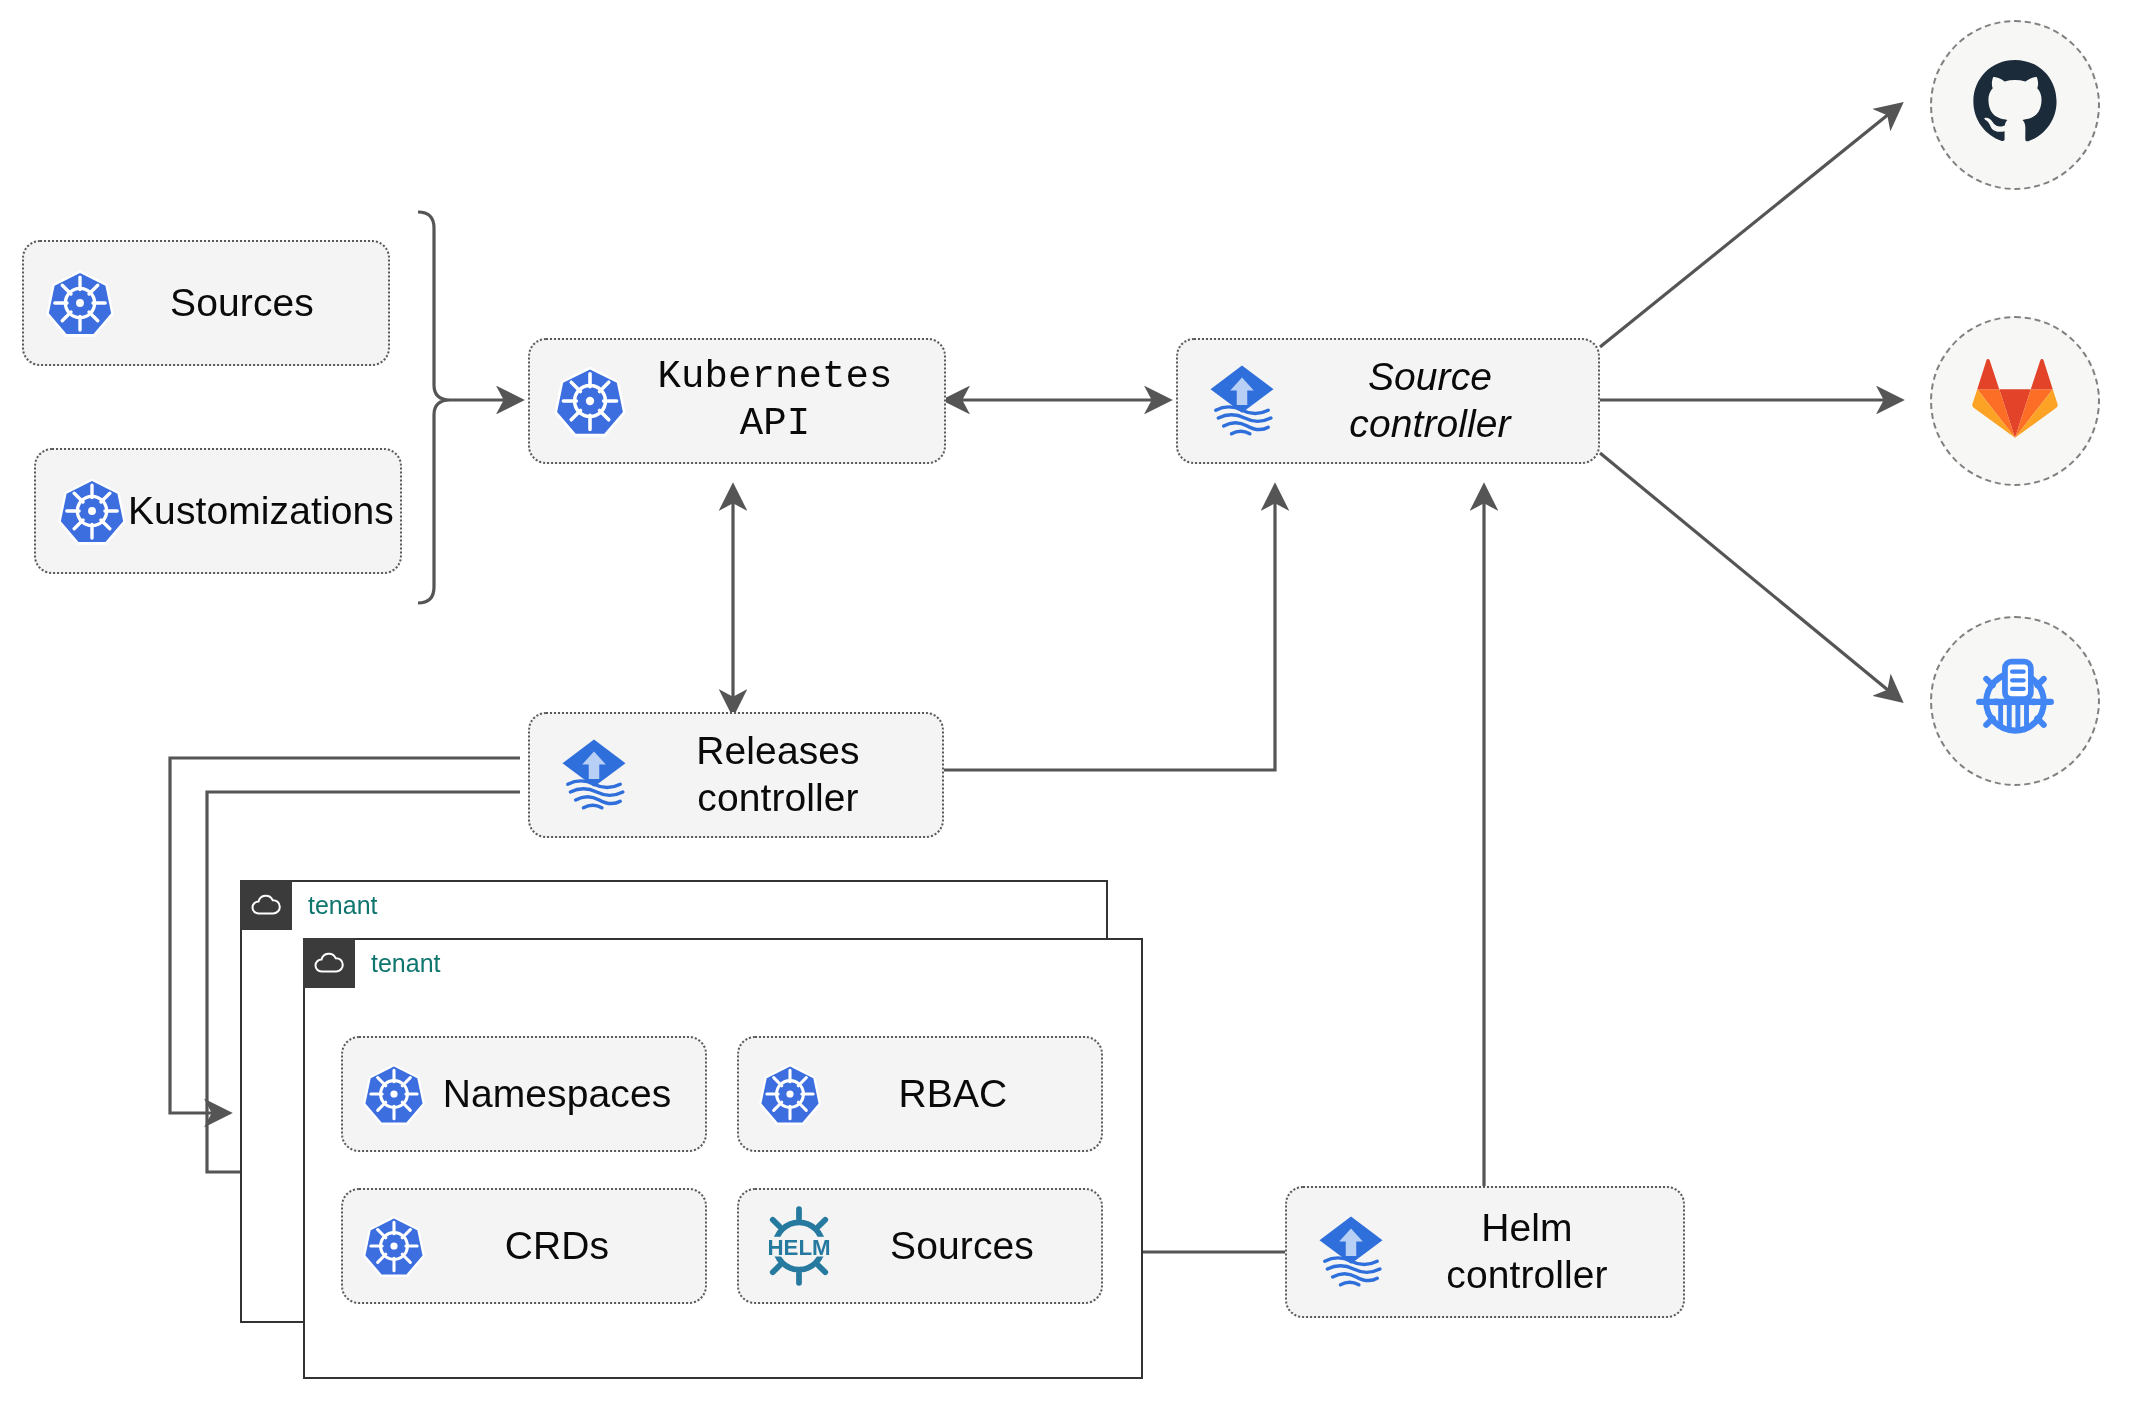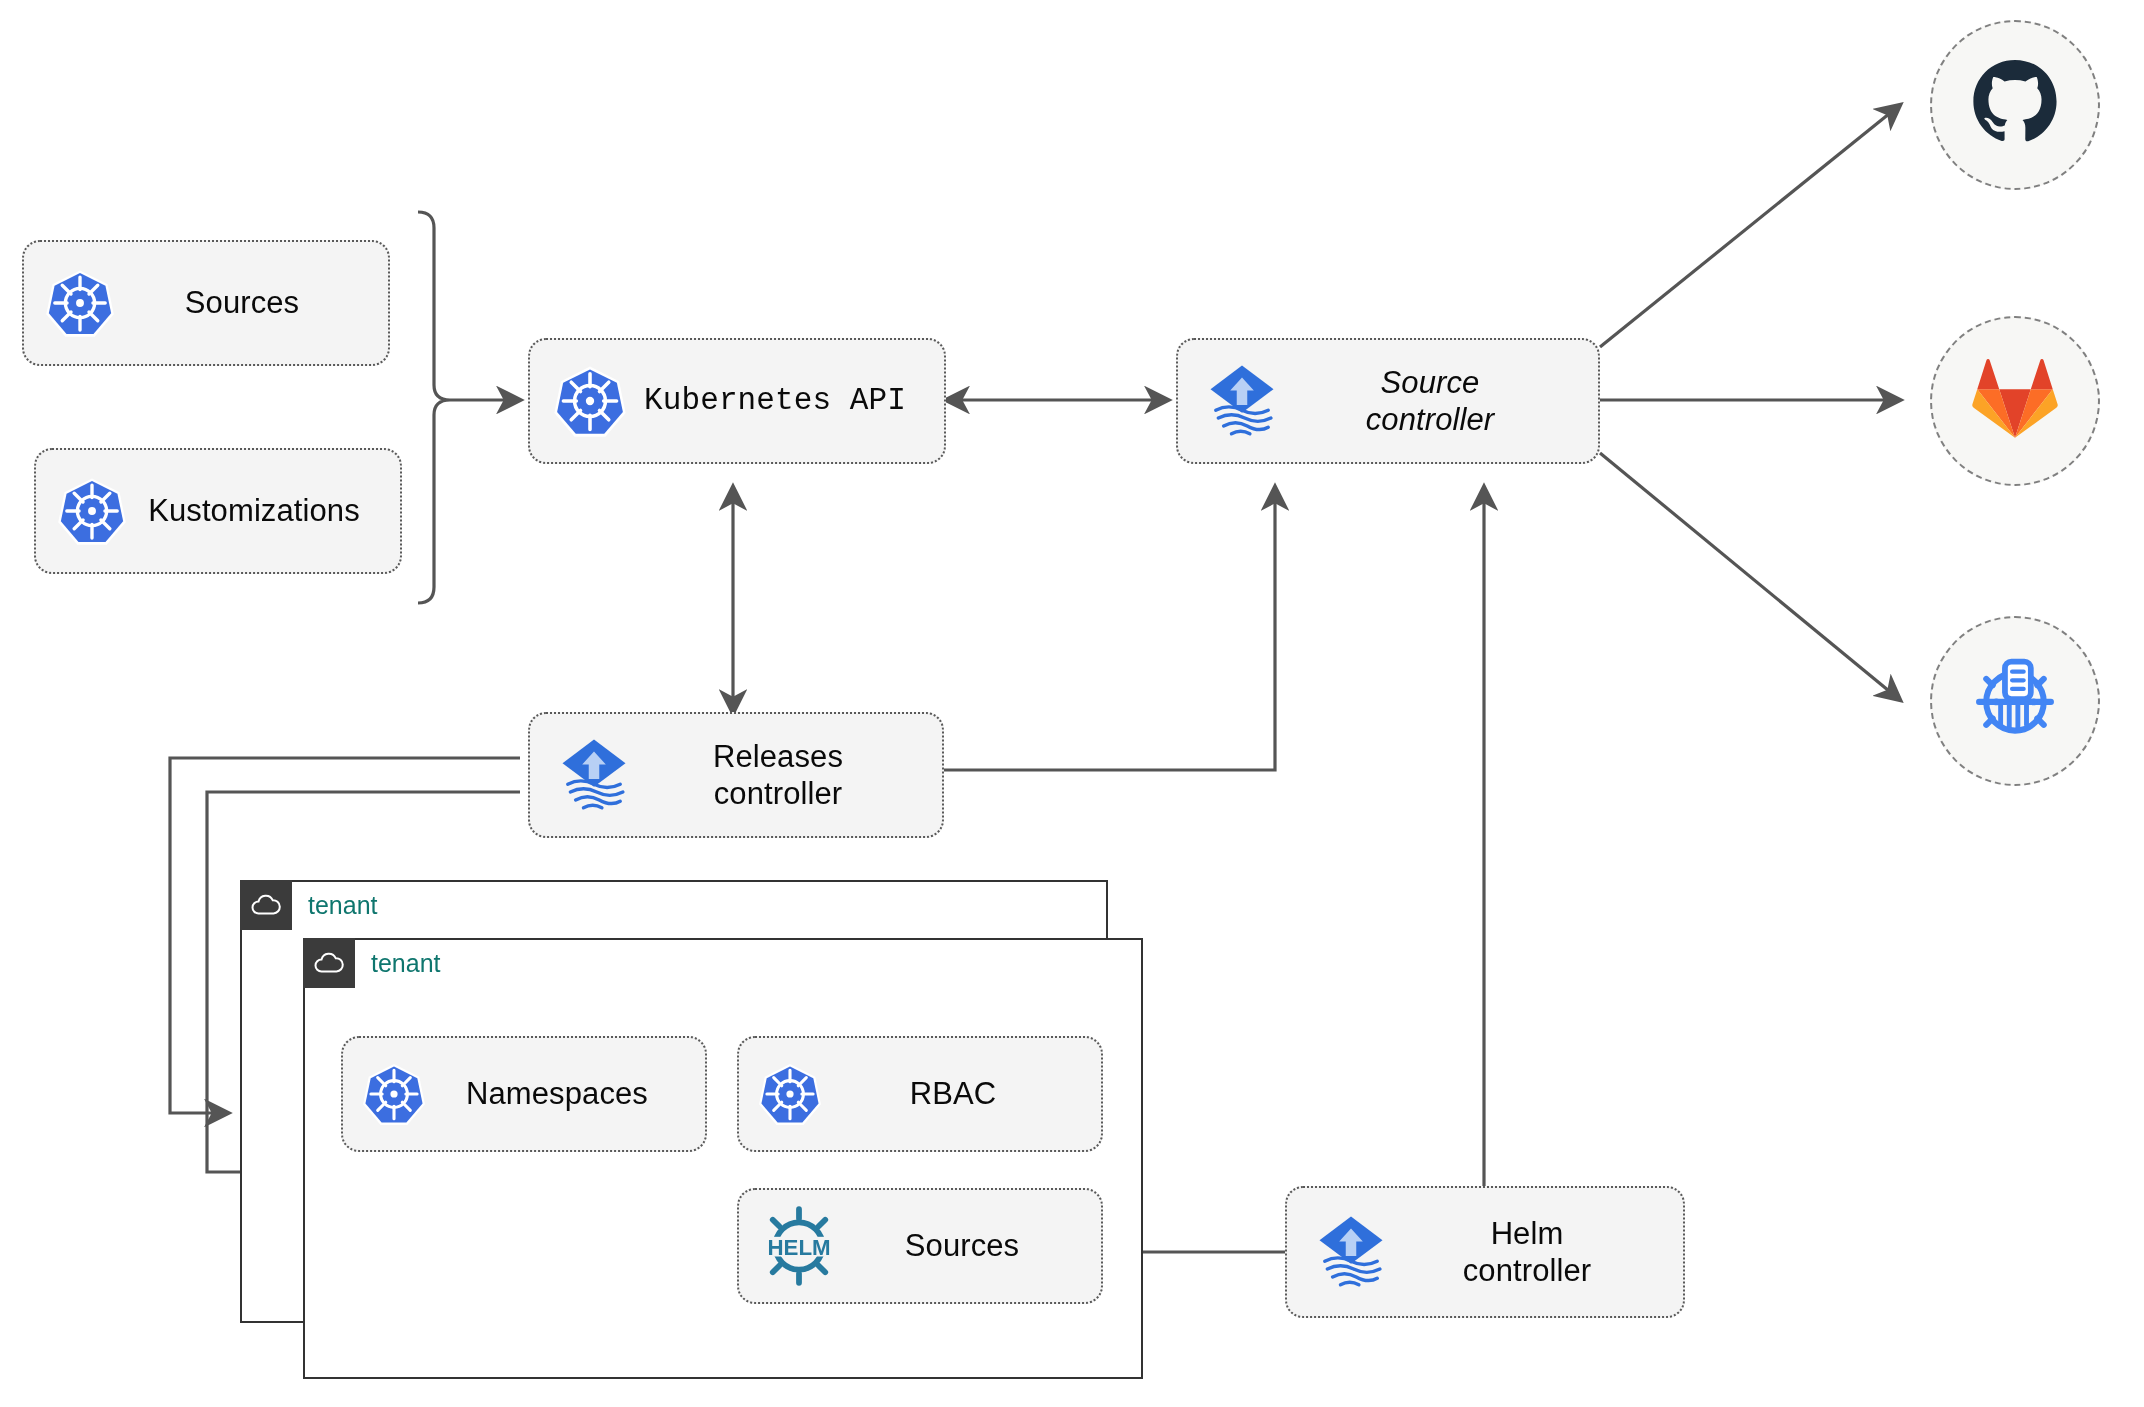--- a/index.html
+++ b/index.html
@@ -36,21 +36,21 @@
   }
   .node .ico{
     flex:0 0 auto;
     display:flex;
     align-items:center;
     justify-content:center;
   }
   .node .lbl{
     flex:1 1 auto;
     text-align:center;
-    font-size:31px;
+    font-size:39px;
     line-height:1.2;
     color:#0a0a0a;
     white-space:pre-line;
     letter-spacing:0.1px;
   }
 
   
   .circle-node{
     position:absolute;
     box-sizing:border-box;
@@ -332,20 +332,36 @@
           <path d="M32 9 V20 M32 44 V56 M9.6 32 H20.5 M43.5 32 H54.4
                    M16.2 16.2 L24 24 M40 40 L47.8 47.8
                    M47.8 16.2 L40 24 M24 40 L16.2 47.8"></path>
         </g>
         <circle cx="32" cy="32" r="3.5" fill="#ffffff"></circle>
       </svg>
     </span>
     <span class="lbl">Namespaces</span>
   </div>
 
+  <div class="node" style="left:341px;top:1188px;width:366px;height:116px;padding:0 18px;z-index:6;">
+    <span class="ico">
+      <svg width="66" height="66" viewBox="0 0 64 64">
+        <path d="M32 3 L56.5 15.3 L62 42 L45 62 H19 L2 42 L7.5 15.3 Z" fill="#ffffff"></path>
+        <path d="M32 5.4 L54.6 16.7 L59.7 41.2 L44 59.6 H20 L4.3 41.2 L9.4 16.7 Z" fill="#3c6ee0"></path>
+        <g fill="none" stroke="#ffffff" stroke-width="3" stroke-linecap="round">
+          <circle cx="32" cy="32" r="13"></circle>
+          <path d="M32 9 V20 M32 44 V56 M9.6 32 H20.5 M43.5 32 H54.4
+                   M16.2 16.2 L24 24 M40 40 L47.8 47.8
+                   M47.8 16.2 L40 24 M24 40 L16.2 47.8"></path>
+        </g>
+        <circle cx="32" cy="32" r="3.5" fill="#ffffff"></circle>
+      </svg>
+    </span>
+    <span class="lbl">CRDs</span>
+  </div>
 
   <div class="node" style="left:737px;top:1188px;width:366px;height:116px;padding:0 18px;z-index:6;">
     <span class="ico" style="position:relative;width:84px;height:84px;">
       <svg width="84" height="84" viewBox="0 0 64 64">
         <g stroke="#277a9f" stroke-width="4.4" fill="none" stroke-linecap="round">
           <circle cx="32" cy="32" r="18"></circle>
           <path d="M32 4 V11 M32 53 V60
                    M12 12 L17 17 M47 47 L52 52
                    M12 52 L17 47 M47 17 L52 12"></path>
         </g>

